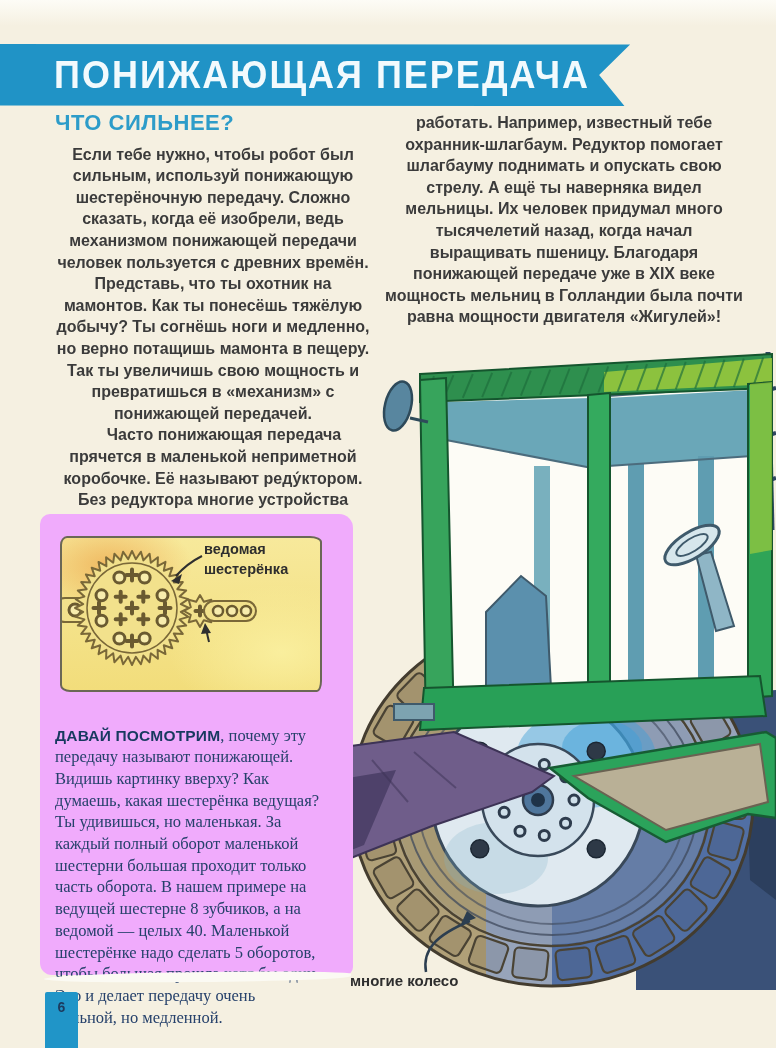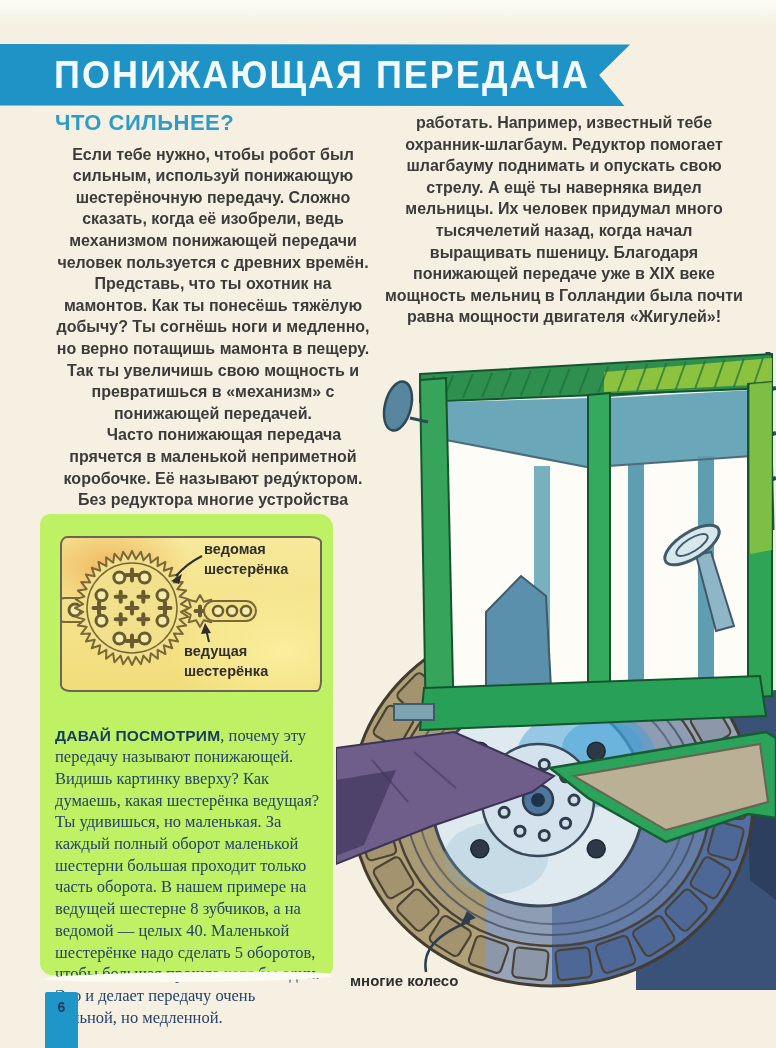--- a/index.html
+++ b/index.html
@@ -36,23 +36,24 @@
   .col-right{left:385px;top:112px;width:358px;}
   .col h2{
     margin:0 0 10px 0;font-size:22px;font-weight:700;
     color:#2d9cc9;letter-spacing:.5px;
   }
   .col p{margin:0;text-align:center;}
   .col p.indent{text-indent:22px;}
   
   .info-box{
     position:absolute;left:40px;top:514px;width:293px;height:461px;
-    background:#bef264;
+    background:#f0abfc;
     border-radius:10px 14px 8px 12px;
     z-index:6;
+    padding-left:20px;
   }
   .info-box::after{
     content:'';position:absolute;left:4px;right:2px;bottom:-7px;height:10px;
     background:#fbfaf3;border-radius:60% 30% 50% 40%;
     transform:rotate(-.4deg);
   }
   .gear-paper{
     position:absolute;left:20px;top:22px;width:258px;height:152px;
     background:
       radial-gradient(ellipse 120px 70px at 18% 18%, rgba(238,170,80,.75), rgba(238,170,80,0) 70%),
@@ -312,21 +313,20 @@
         <g>
           <path d="M140,18 C130,23 121,30 114,38" fill="none" stroke="#2f2f2f" stroke-width="2"></path>
           <polygon points="109,43 120,36 117,46" fill="#2f2f2f"></polygon>
         </g>
         <g>
           <path d="M147,104 L144,91" fill="none" stroke="#2f2f2f" stroke-width="2"></path>
           <polygon points="143,85 139,96 149,95" fill="#2f2f2f"></polygon>
         </g>
       </svg>
       <div class="gear-label label-driven">ведомая шестерёнка</div>
-      <div class="gear-label label-driving">ведущая шестерёнка</div>
     </div>
     <p class="info-text"><span class="lead">ДАВАЙ ПОСМОТРИМ</span><span>, почему эту передачу называют понижающей. Видишь картинку вверху? Как думаешь, какая шестерёнка ведущая? Ты удивишься, но маленькая. За каждый полный оборот маленькой шестерни большая проходит только часть оборота. В нашем примере на ведущей шестерне 8 зубчиков, а на ведомой — целых 40. Маленькой шестерёнке надо сделать 5 оборотов, чтобы большая прошла хотя бы один. Это и делает передачу очень сильной, но медленной.</span></p>
   </div>
 
   <div class="page-tab">
     <span>6</span>
   </div>
 
 </div>
 

